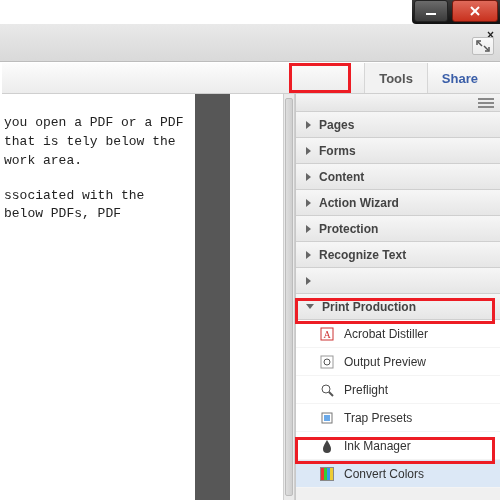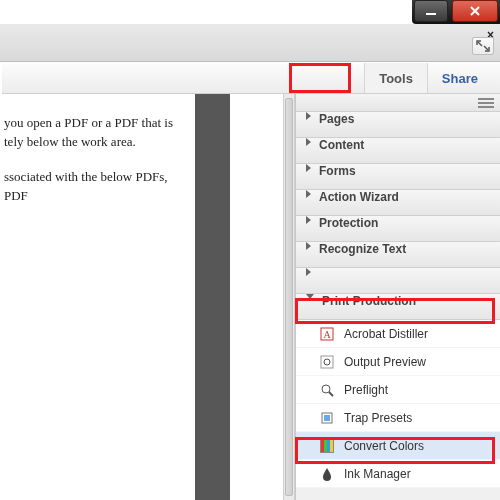--- a/index.html
+++ b/index.html
@@ -17,30 +17,30 @@
   .toolbar-strip .corner-x { position:absolute; top:4px; right:6px; font-size:12px; color:#222; font-weight:bold; }
   .toolbar-strip .expand-btn { position:absolute; bottom:6px; right:6px; width:22px; height:18px; border:1px solid #bdbdbd; background: linear-gradient(#fafafa,#ececec); border-radius:2px; display:flex; align-items:center; justify-content:center; }
 
   
   .tabs-row { position: absolute; top: 62px; left: 2px; right: 0; height: 32px; background: linear-gradient(#fcfcfc,#ececec); border-top: 1px solid #fff; border-bottom: 1px solid #cfcfcf; display:flex; justify-content:flex-end; align-items:stretch; padding-right:8px; }
   .tab { padding: 0 14px; display:flex; align-items:center; color:#3a5ea8; font-weight:600; border-left:1px solid #d6d6d6; font-size:13px; }
   .tab.selected { color:#555; background:#f2f2f2; }
 
   
   .doc-area { position:absolute; top:94px; left:0; width:230px; bottom:0; background:#575757; }
-  .doc-page { position:absolute; top:0; left:0; right:35px; bottom:0; background:#fff; padding:20px 10px 10px 4px; color:#222; font-family: Liberation Serif, serif; font-size:13px; line-height:1.45; }
+  .doc-page { position:absolute; top:0; left:0; right:35px; bottom:0; background:#fff; padding:20px 10px 10px 4px; color:#222; font-family: Liberation Mono, monospace; font-size:13px; line-height:1.45; }
   .doc-page p { margin-bottom: 16px; }
 
   
   .tools-panel { position:absolute; top:94px; right:0; width:205px; bottom:0; background:#f0f0f0; border-left:1px solid #c8c8c8; }
   .panel-head { height:18px; background:linear-gradient(#f4f4f4,#e5e5e5); border-bottom:1px solid #cfcfcf; display:flex; justify-content:flex-end; align-items:center; padding:0 6px; }
   .panel-head .menu-ic { width:16px; height:12px; display:flex; flex-direction:column; justify-content:space-between; padding:1px 0;}
   .panel-head .menu-ic span { display:block; height:2px; background:#888; }
 
-  .accordion-item { height:26px; background:linear-gradient(#f6f6f6,#e6e6e6); border-bottom:1px solid #cfcfcf; display:flex; align-items:flex-start; padding-left:10px; font-weight:bold; color:#444; font-size:12px; }
+  .accordion-item { height:26px; background:linear-gradient(#f6f6f6,#e6e6e6); border-bottom:1px solid #cfcfcf; display:flex; align-items:center; padding-left:10px; font-weight:bold; color:#444; font-size:12px; }
   .accordion-item .tri { display:inline-block; width:0; height:0; border-top:4px solid transparent; border-bottom:4px solid transparent; border-left:5px solid #666; margin-right:8px; }
   .accordion-item.expanded .tri { border-left:4px solid transparent; border-right:4px solid transparent; border-top:5px solid #666; border-bottom:0; width:0; height:0; }
 
   .sub-items { background:#fff; }
   .sub-item { height:28px; display:flex; align-items:center; padding-left:22px; font-size:12px; color:#333; border-bottom:1px solid #f4f4f4; }
   .sub-item.selected { background:#dce8f6; }
   .sub-icon { width:18px; height:18px; margin-right:8px; display:flex; align-items:center; justify-content:center; flex-shrink:0; }
 
   
   .hl { position:absolute; border:3px solid #ed1c24; pointer-events:none; }
@@ -106,25 +106,25 @@
         <span></span>
       </div>
   </div>
 
   <div class="accordion-item">
       <span class="tri"></span>
       <span>Pages</span>
     </div>
   <div class="accordion-item">
       <span class="tri"></span>
+      <span>Forms</span>
+    </div>
+  <div class="accordion-item">
+      <span class="tri"></span>
       <span>Content</span>
-    </div>
-  <div class="accordion-item">
-      <span class="tri"></span>
-      <span>Forms</span>
     </div>
   <div class="accordion-item">
       <span class="tri"></span>
       <span>Action Wizard</span>
     </div>
   <div class="accordion-item">
       <span class="tri"></span>
       <span>Protection</span>
     </div>
   <div class="accordion-item">
@@ -168,39 +168,39 @@
       <span>Preflight</span>
     </div>
     <div class="sub-item">
       <span class="sub-icon">
           <svg width="16" height="16">
             <rect x="3" y="3" width="10" height="10" fill="none" stroke="#777"></rect>
             <rect x="5" y="5" width="6" height="6" fill="#6aa9e9"></rect>
           </svg>
         </span>
       <span>Trap Presets</span>
+    </div>
+    <div class="sub-item">
+      <span class="sub-icon">
+          <svg width="16" height="16">
+            <path d="M8 2 C5 7 4 9 4 11 a4 4 0 0 0 8 0 C12 9 11 7 8 2 Z" fill="#444"></path>
+          </svg>
+        </span>
+      <span>Ink Manager</span>
     </div>
     <div class="sub-item selected">
       <span class="sub-icon">
           <svg width="16" height="16">
             <rect x="2" y="2" width="3" height="12" fill="#e33"></rect>
             <rect x="5" y="2" width="3" height="12" fill="#3c3"></rect>
             <rect x="8" y="2" width="3" height="12" fill="#39e"></rect>
             <rect x="11" y="2" width="3" height="12" fill="#ec3"></rect>
             <rect x="1.5" y="1.5" width="13" height="13" fill="none" stroke="#888"></rect>
           </svg>
         </span>
       <span>Convert Colors</span>
     </div>
-    <div class="sub-item">
-      <span class="sub-icon">
-          <svg width="16" height="16">
-            <path d="M8 2 C5 7 4 9 4 11 a4 4 0 0 0 8 0 C12 9 11 7 8 2 Z" fill="#444"></path>
-          </svg>
-        </span>
-      <span>Ink Manager</span>
-    </div>
   </div>
 </div>
 
 <div class="hl" style="top:63px; left:289px; width:62px; height:30px;"></div>
 <div class="hl" style="top:298px; left:295px; width:200px; height:26px;"></div>
 <div class="hl" style="top:437px; left:295px; width:200px; height:27px;"></div>
 
 </body></html>

